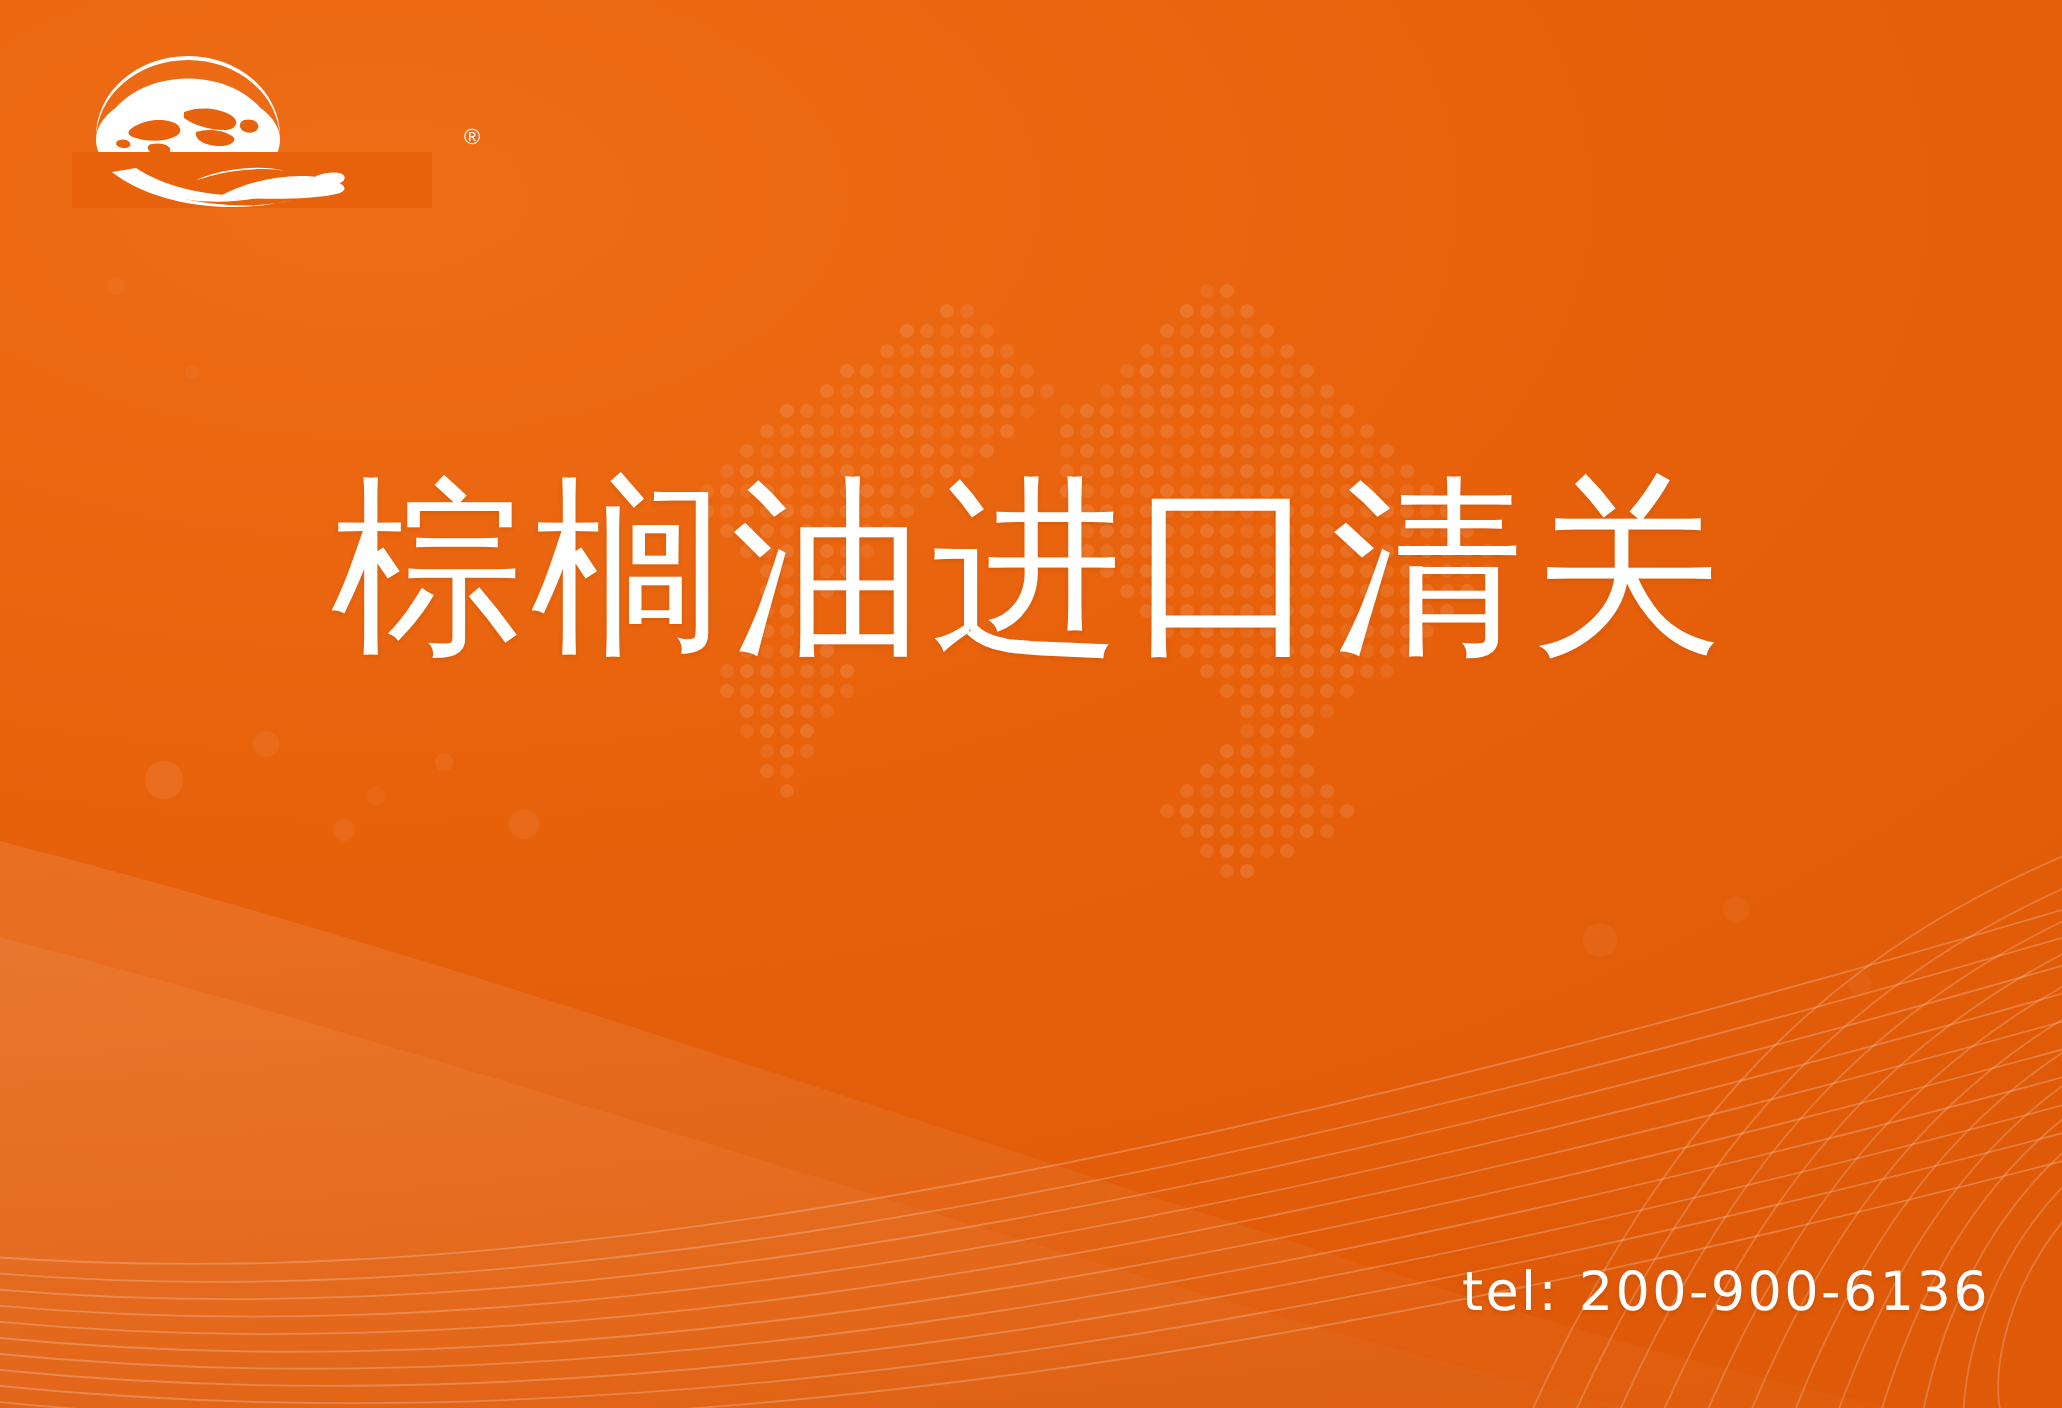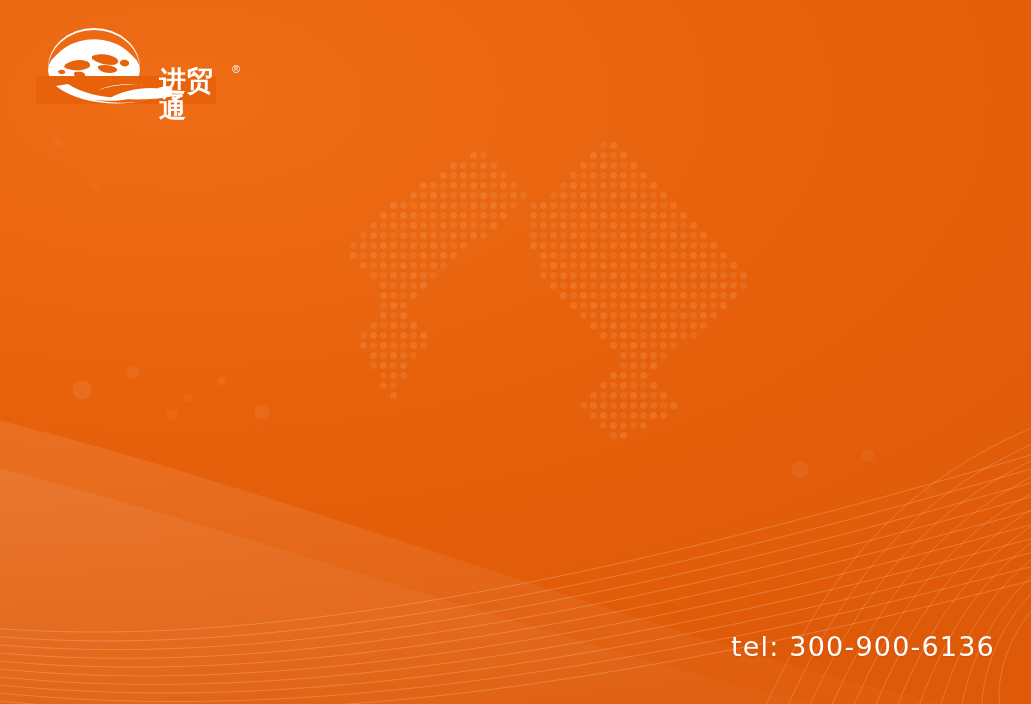--- a/index.html
+++ b/index.html
@@ -742,22 +742,22 @@
       <path d="M20,60 C44,78 92,80 116,64 C100,76 56,74 32,58 Z" fill="#ffffff"></path>
       <path d="M62,64 C76,58 96,56 108,60 C98,57 78,59 66,63 Z" fill="#ffffff"></path>
     </svg>
 
     <svg style="position:absolute;left:18px;top:56px;" width="140" height="26" viewBox="0 0 140 26">
       <path d="M2,4 C22,20 60,26 92,18 C70,24 30,20 8,6 Z" fill="#ffffff"></path>
       <path d="M56,16 C70,8 92,4 108,7 C118,9 122,13 114,15 C100,18 74,18 56,16 Z" fill="#ffffff"></path>
       <path d="M104,6 C112,3 120,4 118,8 C116,11 108,10 104,8 Z" fill="#ffffff"></path>
     </svg>
 
-    <div class="logo-cn">进贸通</div>
     <div class="logo-reg">®</div>
   </div>
 
   <div class="headline">
+    <span class="line">棕榈油进口清关</span>
   </div>
 
-  <div class="phone">tel: 300-900-6136</div>
+  <div class="phone">tel: 200-900-6136</div>
 
 </div>
 
 </body></html>

